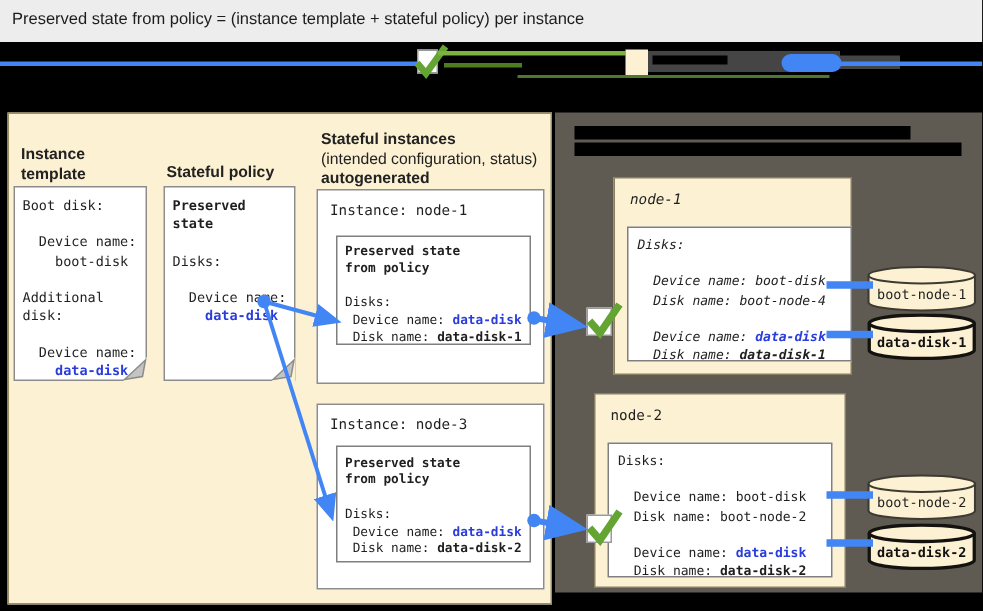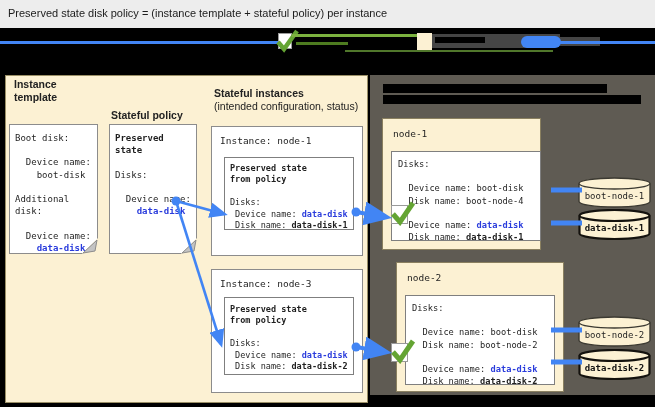--- a/index.html
+++ b/index.html
@@ -32,21 +32,21 @@
   .chk-sq{background:#fff;border:1px solid #9a9a9a;box-sizing:border-box;}
   .redact{background:#000;}
   #overlay{left:0;top:0;width:655px;height:407px;pointer-events:none;}
 </style>
 </head>
 <body>
 
 <div id="page">
 
   <div class="abs" id="titlebar">
-    <div class="t">Preserved state disk policy = (instance template + stateful policy) per instance</div>
+    <div class="t">Preserved state from policy = (instance template + stateful policy) per instance</div>
   </div>
 
   <div class="abs" id="legend">
     <div class="lg" style="left:0;top:13px;width:278px;height:3px;background:#4285f4;"></div>
     <div class="lg chk-sq" style="left:278px;top:5px;width:14px;height:16px;"></div>
     <svg class="lg" style="left:274px;top:0;" width="26" height="26" viewBox="0 0 26 26">
       <polyline points="4,14 10,21 23,3" fill="none" stroke="#64a433" stroke-width="4.5"></polyline>
     </svg>
     <div class="lg" style="left:292px;top:6px;width:125px;height:3px;background:#7cb23f;"></div>
     <div class="lg" style="left:296px;top:14px;width:52px;height:3px;background:#4e7c20;"></div>
@@ -55,21 +55,21 @@
     <div class="lg redact" style="left:435px;top:9px;width:50px;height:6px;"></div>
     <div class="lg redact" style="left:560px;top:3px;width:92px;height:6px;"></div>
     <div class="lg redact" style="left:553px;top:18px;width:70px;height:6px;"></div>
     <div class="lg" style="left:521px;top:8px;width:40px;height:12px;border-radius:6px;background:#4285f4;"></div>
     <div class="lg" style="left:558px;top:13px;width:97px;height:3px;background:#4285f4;"></div>
     <div class="lg" style="left:345px;top:22px;width:208px;height:2px;background:#50772b;"></div>
   </div>
 
   <div class="abs" id="leftpanel">
 
-    <div class="abs hd" style="left:8px;top:2px;width:62px;">Instance template</div>
+    <div class="abs hd" style="left:8px;top:21px;width:62px;">Instance template</div>
     <div class="abs note" style="left:3px;top:48px;width:89px;height:130px;">
       <div style="padding:7px 0 0 5px;">
         <div class="mono noteln">Boot disk:</div>
         <div class="mono noteln"></div>
         <div class="mono noteln">  Device name:</div>
         <div class="mono noteln">    boot-disk</div>
         <div class="mono noteln"></div>
         <div class="mono noteln">Additional</div>
         <div class="mono noteln">disk:</div>
         <div class="mono noteln"></div>
@@ -95,20 +95,21 @@
       </div>
       <svg class="fold" viewBox="0 0 16 16">
         <path d="M0,16 L16,0 L16,16 Z" fill="#fcf1d3"></path>
         <path d="M1,15 L15,2 L13,13 Z" fill="#c4c4c4" stroke="#8c8c8c" stroke-width="1"></path>
       </svg>
     </div>
 
     <div class="abs" style="left:208px;top:11px;width:152px;">
       <div class="hd">Stateful instances</div>
       <div class="hd-reg">(intended configuration, status)</div>
+      <div class="hd">autogenerated</div>
     </div>
 
     <div class="abs ibox" style="left:205px;top:50px;width:152px;height:130px;">
       <div class="mono" style="font-size:9.5px;padding:8px 0 0 8px;">Instance: node-1</div>
       <div class="abs inner" style="left:12px;top:30px;width:130px;height:73px;">
         <div style="padding:5px 0 0 5px;">
           <div class="mono m-ln vb">Preserved state</div>
           <div class="mono m-ln vb">from policy</div>
           <div class="mono m-ln"></div>
           <div class="mono m-ln">Disks:</div>
@@ -130,21 +131,21 @@
           <div class="mono m-ln"><span> Disk name: </span><span class="vb">data-disk-2</span></div>
         </div>
       </div>
     </div>
   </div>
 
   <div class="abs" id="rightpanel">
     <div class="abs redact" style="left:13px;top:9px;width:224px;height:9px;"></div>
     <div class="abs redact" style="left:13px;top:20px;width:258px;height:9px;"></div>
 
-    <div class="abs vmbox" style="left:12px;top:43px;width:159px;height:132px;">
+    <div class="abs vmbox" style="left:39px;top:43px;width:159px;height:132px;font-style:italic;">
       <div class="mono" style="font-size:9.5px;padding:9px 0 0 10px;">node-1</div>
       <div class="abs inner" style="left:8px;top:32px;width:150px;height:90px;">
         <div style="padding:6px 0 0 6px;">
           <div class="mono vm-ln">Disks:</div>
           <div class="mono vm-ln"></div>
           <div class="mono vm-ln">  Device name: boot-disk</div>
           <div class="mono vm-ln">  Disk name: boot-node-4</div>
           <div class="mono vm-ln"></div>
           <div class="mono vm-ln"><span>  Device name: </span><span class="vblue">data-disk</span></div>
           <div class="mono vm-ln"><span>  Disk name: </span><span class="vb">data-disk-1</span></div>

